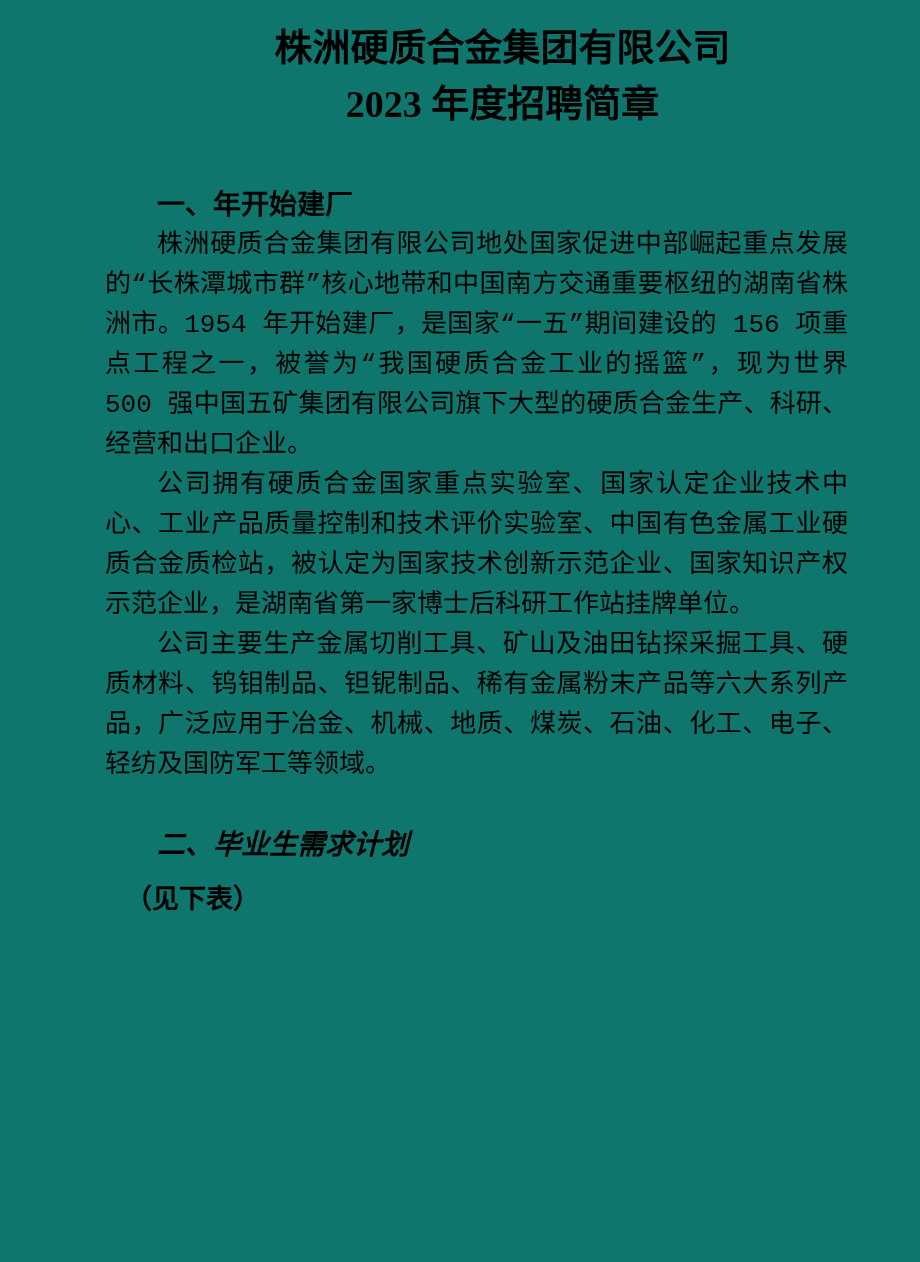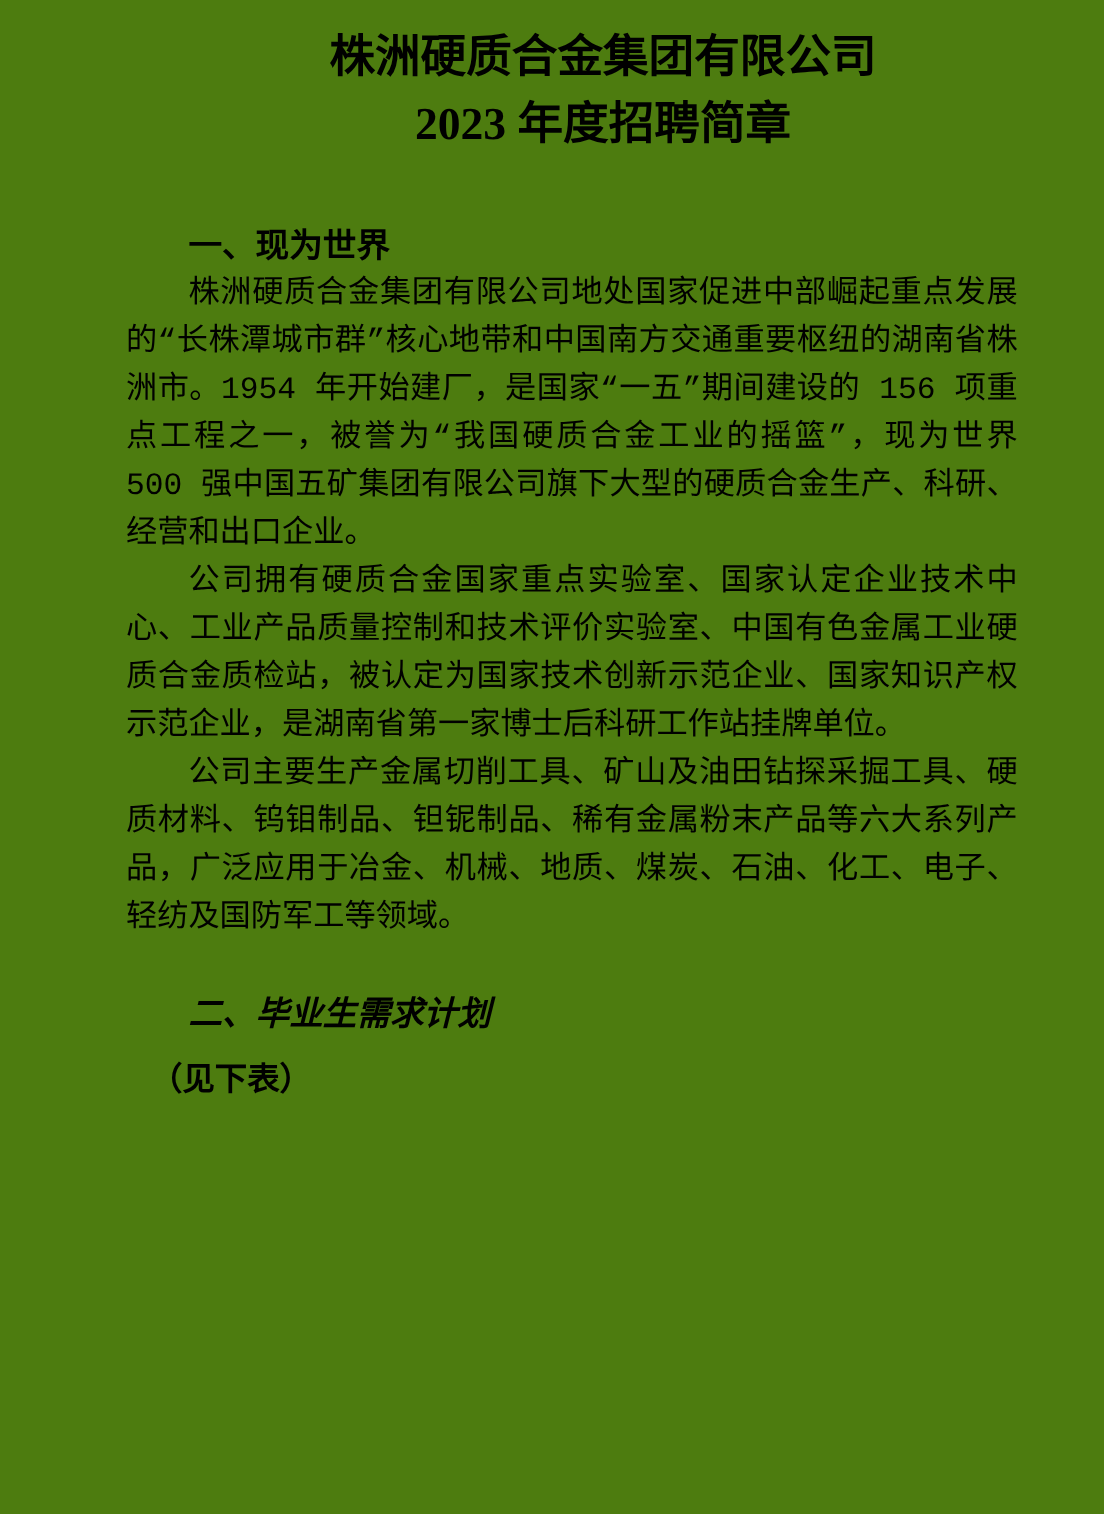--- a/index.html
+++ b/index.html
@@ -12,21 +12,21 @@
     height: 1262px;
     overflow: hidden;
     color: #000000;
     font-family: "Liberation Serif", "DejaVu Serif", serif;
   }
   .page {
     box-sizing: border-box;
     width: 920px;
     height: 1262px;
     padding: 20px 72px 0 105px;
-    background: #4d7c0f;
+    background: #0f766e;
   }
   .title-line {
     margin: 0;
     padding-left: 52px;            
     text-align: center;
     font-family: "Liberation Serif", "DejaVu Serif", serif;
     font-weight: bold;
     font-size: 38px;
     line-height: 56px;
     white-space: nowrap;
@@ -66,21 +66,21 @@
 </style>
 </head>
 <body>
 
 <div class="page">
 
   <p class="title-line">株洲硬质合金集团有限公司</p>
 
   <p class="title-line">2023 年度招聘简章</p>
 
-  <h2 class="section-heading first">一、现为世界</h2>
+  <h2 class="section-heading first">一、年开始建厂</h2>
 
   <p class="body-para">株洲硬质合金集团有限公司地处国家促进中部崛起重点发展的“长株潭城市群”核心地带和中国南方交通重要枢纽的湖南省株洲市。1954 年开始建厂，是国家“一五”期间建设的 156 项重点工程之一，被誉为“我国硬质合金工业的摇篮”，现为世界 500 强中国五矿集团有限公司旗下大型的硬质合金生产、科研、经营和出口企业。</p>
 
   <p class="body-para">公司拥有硬质合金国家重点实验室、国家认定企业技术中心、工业产品质量控制和技术评价实验室、中国有色金属工业硬质合金质检站，被认定为国家技术创新示范企业、国家知识产权示范企业，是湖南省第一家博士后科研工作站挂牌单位。</p>
 
   <p class="body-para">公司主要生产金属切削工具、矿山及油田钻探采掘工具、硬质材料、钨钼制品、钽铌制品、稀有金属粉末产品等六大系列产品，广泛应用于冶金、机械、地质、煤炭、石油、化工、电子、轻纺及国防军工等领域。</p>
 
 
 
   <h2 class="section-heading second">二、毕业生需求计划</h2>

